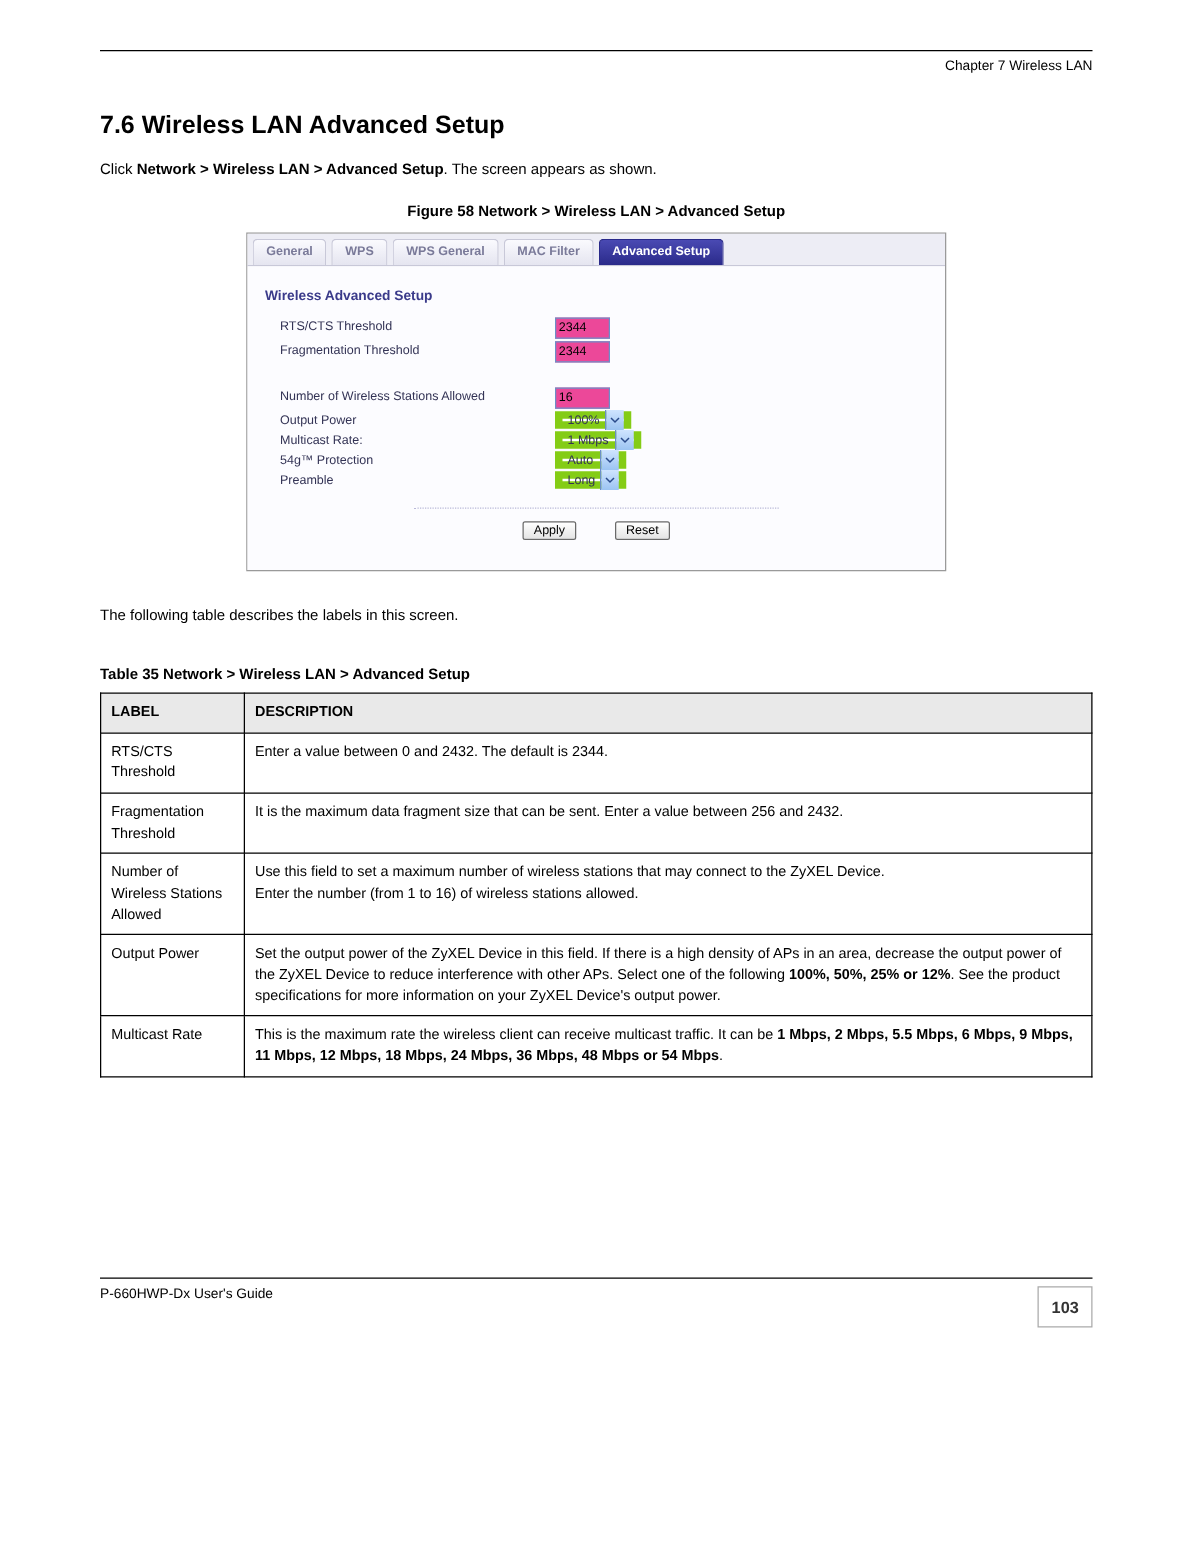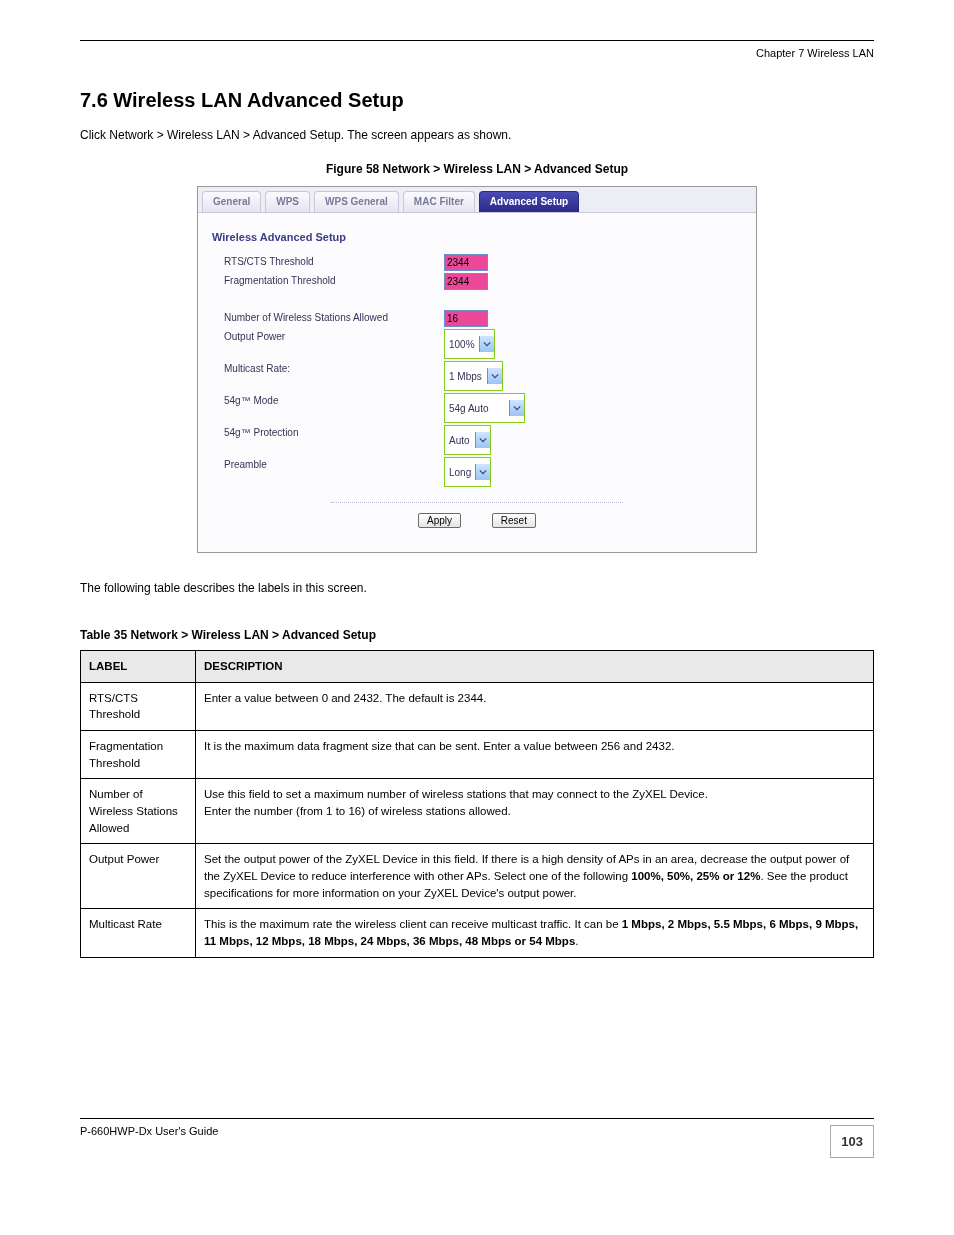--- a/index.html
+++ b/index.html
@@ -29,21 +29,21 @@
   h2.section-num {
     font-size: 20px;
     font-weight: bold;
     margin: 30px 0 14px 0;
   }
   p.body {
     font-size: 12px;
     line-height: 1.5;
     margin: 8px 0;
   }
-  p.body strong { font-weight: normal; text-align: right; }
+  p.body strong { font-weight: bold; text-align: right; }
   .figure-caption {
     text-align: center;
     font-size: 12px;
     font-weight: bold;
     margin: 18px 0 10px 0;
   }
   
   .ui-shot {
     width: 560px;
     margin: 0 auto;
@@ -98,22 +98,22 @@
     width: 44px;
     height: 17px;
     font-size: 10px;
     border: 1px solid #6b8fc8;
     background: #ec4899;
     padding: 0 2px;
   }
   .ui-field .sel {
     display: inline-flex;
     align-items: center;
-    height: 30px;
-    border: 1px solid #84cc16;
+    height: 14px;
+    border: 6px solid #84cc16;
     background: #fff;
     font-size: 10px;
   }
   .ui-field .sel .sel-text {
     padding: 0 4px;
     white-space: nowrap;
   }
   .ui-field .sel .sel-btn {
     width: 15px;
     height: 16px;
@@ -250,33 +250,20 @@
             <span class="sel-text">1 Mbps</span>
             <span class="sel-btn">
                 <svg viewBox="0 0 10 10">
                   <path d="M1 3 L5 7 L9 3" fill="none" stroke="#2a4a8a" stroke-width="1.5"></path>
                 </svg>
               </span>
           </span>
         </div>
       </div>
       <div class="ui-row">
-        <div class="ui-label">54g™ Mode</div>
-        <div class="ui-field">
-          <span class="sel w3">
-            <span class="sel-text">54g Auto</span>
-            <span class="sel-btn">
-                <svg viewBox="0 0 10 10">
-                  <path d="M1 3 L5 7 L9 3" fill="none" stroke="#2a4a8a" stroke-width="1.5"></path>
-                </svg>
-              </span>
-          </span>
-        </div>
-      </div>
-      <div class="ui-row">
         <div class="ui-label">54g™ Protection</div>
         <div class="ui-field">
           <span class="sel w1">
             <span class="sel-text">Auto</span>
             <span class="sel-btn">
                 <svg viewBox="0 0 10 10">
                   <path d="M1 3 L5 7 L9 3" fill="none" stroke="#2a4a8a" stroke-width="1.5"></path>
                 </svg>
               </span>
           </span>

